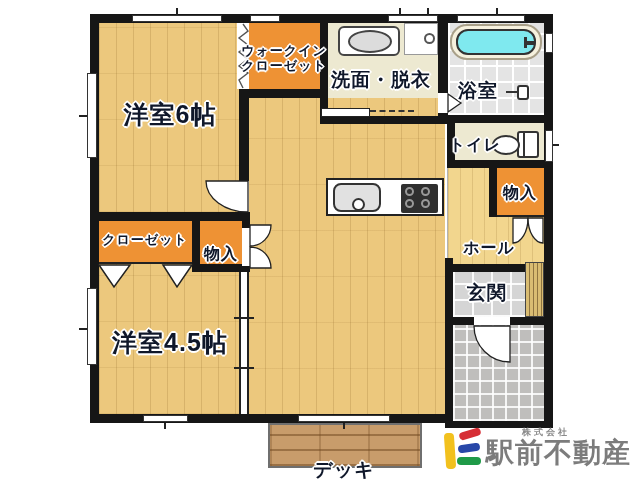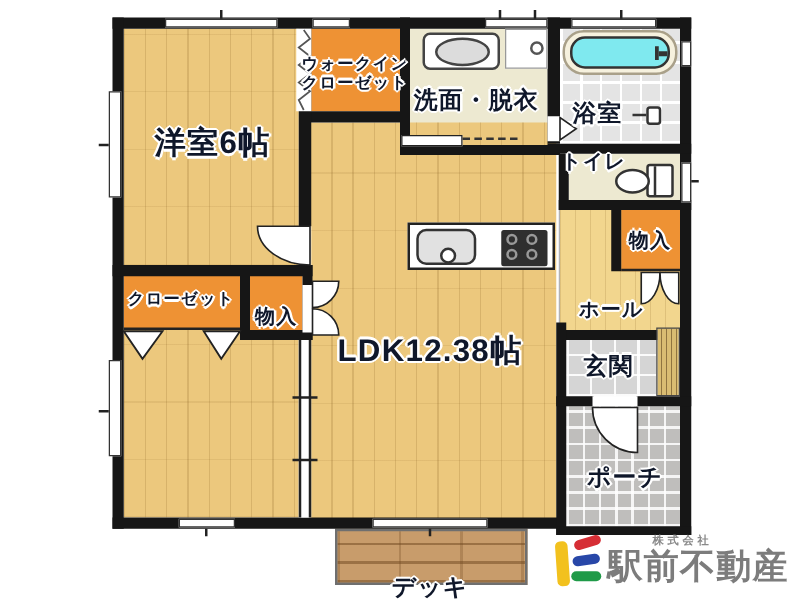--- a/index.html
+++ b/index.html
@@ -173,28 +173,27 @@
     <path d="M474,326 L510,326 L510,362 A36,36 0 0 1 474,326 Z" fill="#fff" stroke="#222" stroke-width="1.3"></path>
   </svg>
 
   <div class="label lab-xl" style="left:170px;top:114px;">洋室6帖</div>
   <div class="label lab-sm" style="left:284px;top:58px;">
     <span>ウォークイン</span><br>
     <span>クローゼット</span>
   </div>
   <div class="label lab-lg" style="left:381px;top:80px;">洗面・脱衣</div>
   <div class="label lab-lg" style="left:478px;top:91px;">浴室</div>
-  <div class="label lab-md" style="left:475px;top:130px;">トイレ</div>
+  <div class="label lab-md" style="left:475px;top:145px;">トイレ</div>
   <div class="label lab-md" style="left:520px;top:193px;">物入</div>
   <div class="label lab-md" style="left:221px;top:254px;">物入</div>
   <div class="label lab-sm" style="left:145px;top:239px;">クローゼット</div>
-  <div class="label lab-xl" style="left:344px;top:280px;">LDK12.38帖</div>
   <div class="label lab-md" style="left:489px;top:248px;">ホール</div>
   <div class="label lab-lg" style="left:487px;top:293px;">玄関</div>
-  <div class="label lab-lg" style="left:500px;top:382px;">ポーチ</div>
+  <div class="label lab-xl" style="left:170px;top:342px;">洋室4.5帖</div>
   <div class="label lab-lg" style="left:344px;top:442px;margin-top:28px;">デッキ</div>
 
   <div class="abs" style="left:440px;top:423px;width:200px;height:52px;">
     <div class="logo-bar" style="left:5px;top:10px;width:10px;height:36px;background:var(--logo-yellow,#f2c11e);transform:rotate(-4deg);"></div>
     <div class="logo-bar" style="left:19px;top:7px;width:22px;height:8px;background:var(--logo-red,#d62e35);transform:rotate(-17deg);"></div>
     <div class="logo-bar" style="left:18px;top:21px;width:22px;height:8px;background:var(--logo-blue,#2847a8);transform:rotate(-8deg);"></div>
     <div class="logo-bar" style="left:17px;top:34px;width:24px;height:8px;background:var(--logo-green,#1f9a48);"></div>
     <div class="co-prefix" style="left:50px;top:3px;margin-left:32px;">株式会社</div>
     <div class="co-name" style="left:46px;top:11px;">駅前不動産</div>
   </div>

